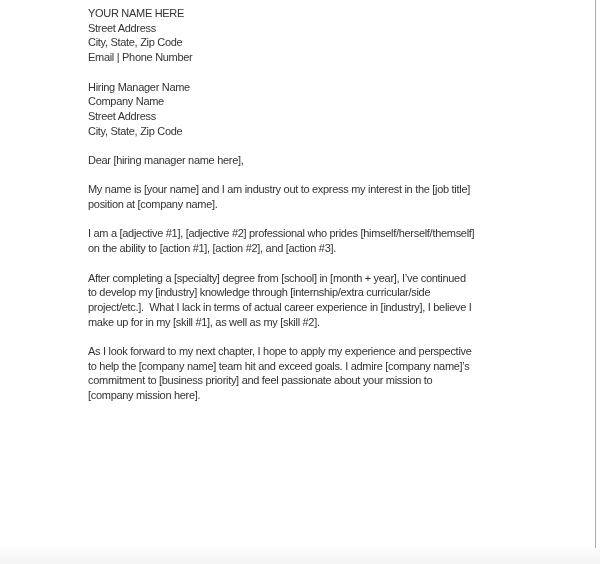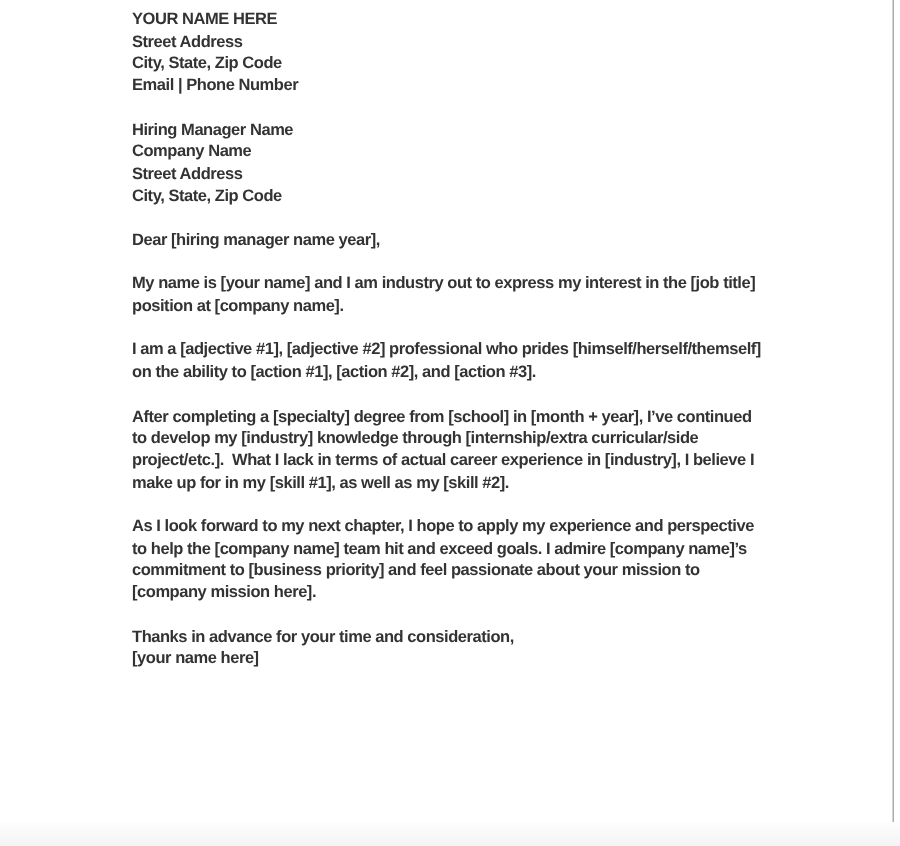--- a/index.html
+++ b/index.html
@@ -7,21 +7,20 @@
     padding: 0;
     background: #ffffff;
     font-family: "Liberation Sans", sans-serif;
   }
   .viewport {
     position: relative;
     width: 600px;
     height: 564px;
     background: var(--page-bg, #ffffff);
     overflow: hidden;
-    font-weight: bold;
   }
   .page-edge-right {
     position: absolute;
     left: 595px;
     top: 0;
     width: 1px;
     height: 549px;
     background: var(--edge-color, #ababab);
   }
   .bottom-strip {
@@ -57,38 +56,36 @@
 Street Address
 City, State, Zip Code
 Email | Phone Number</div>
 
 
     <div class="block">Hiring Manager Name
 Company Name
 Street Address
 City, State, Zip Code</div>
 
-    <div class="block">Dear [hiring manager name year],</div>
+    <div class="block">Dear [hiring manager name here],</div>
 
     <div class="block">My name is [your name] and I am industry out to express my interest in the [job title]
 position at [company name].</div>
 
     <div class="block">I am a [adjective #1], [adjective #2] professional who prides [himself/herself/themself]
 on the ability to [action #1], [action #2], and [action #3].</div>
 
     <div class="block">After completing a [specialty] degree from [school] in [month + year], I’ve continued
 to develop my [industry] knowledge through [internship/extra curricular/side
 project/etc.].  What I lack in terms of actual career experience in [industry], I believe I
 make up for in my [skill #1], as well as my [skill #2].</div>
 
     <div class="block">As I look forward to my next chapter, I hope to apply my experience and perspective
 to help the [company name] team hit and exceed goals. I admire [company name]’s
 commitment to [business priority] and feel passionate about your mission to
 [company mission here].</div>
 
 
-    <div class="block">Thanks in advance for your time and consideration,
-[your name here]</div>
   </div>
 
   <div class="page-edge-right"></div>
   <div class="bottom-strip"></div>
 </div>
 
 </body></html>

